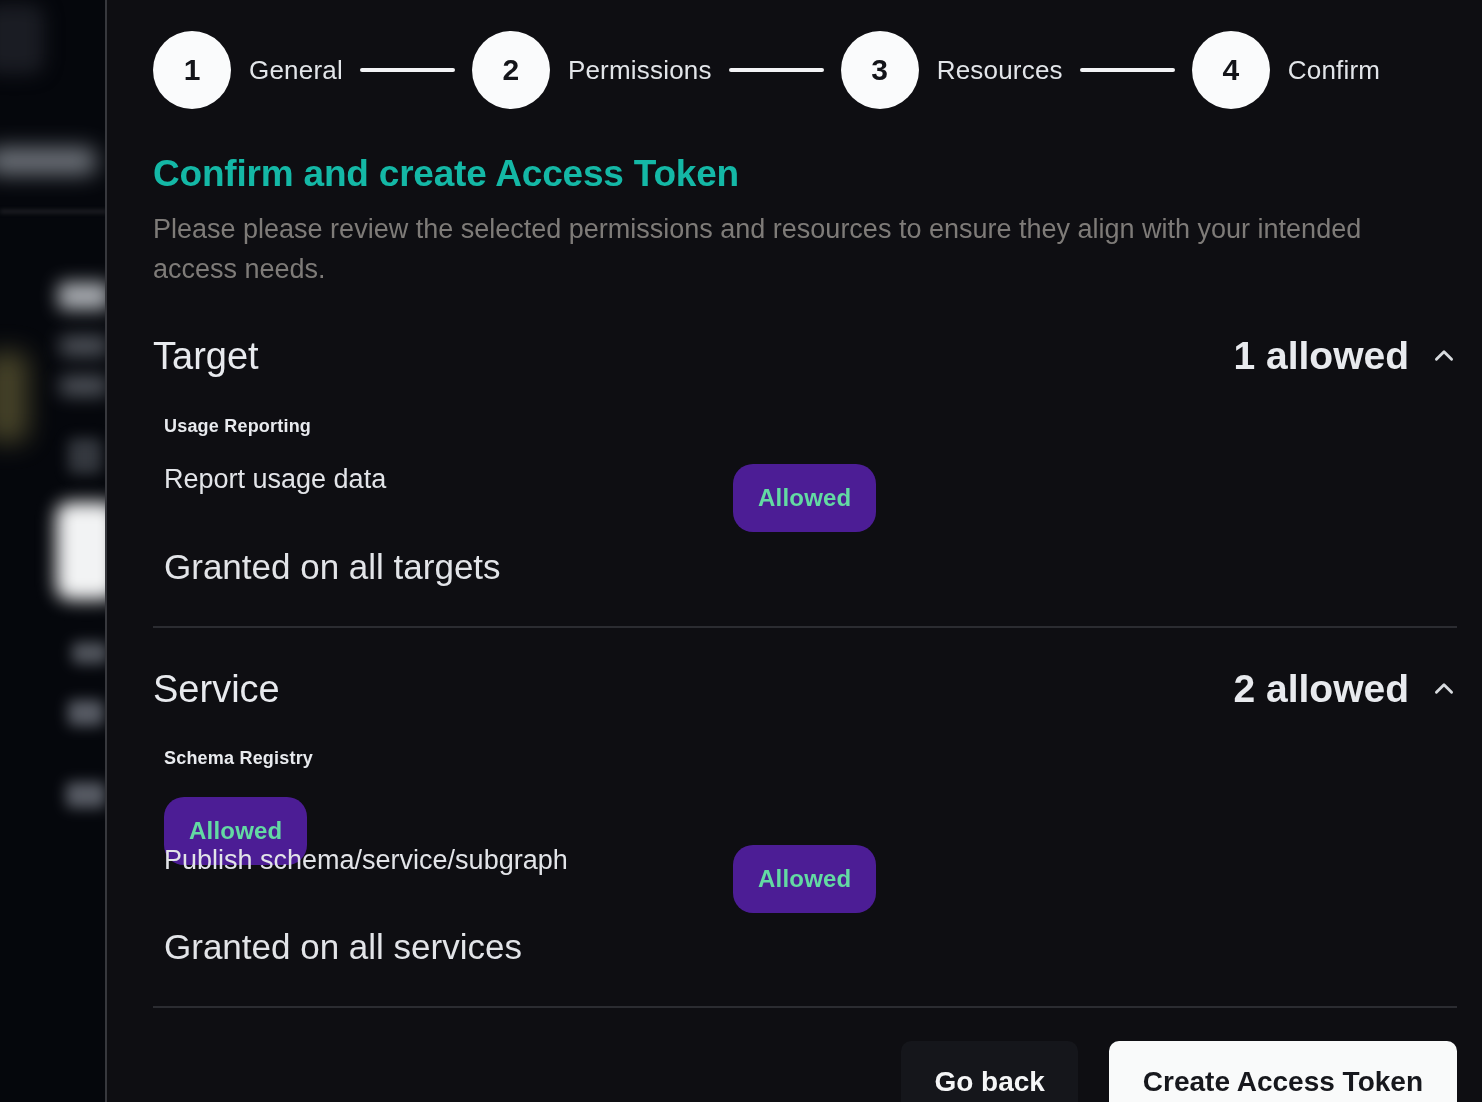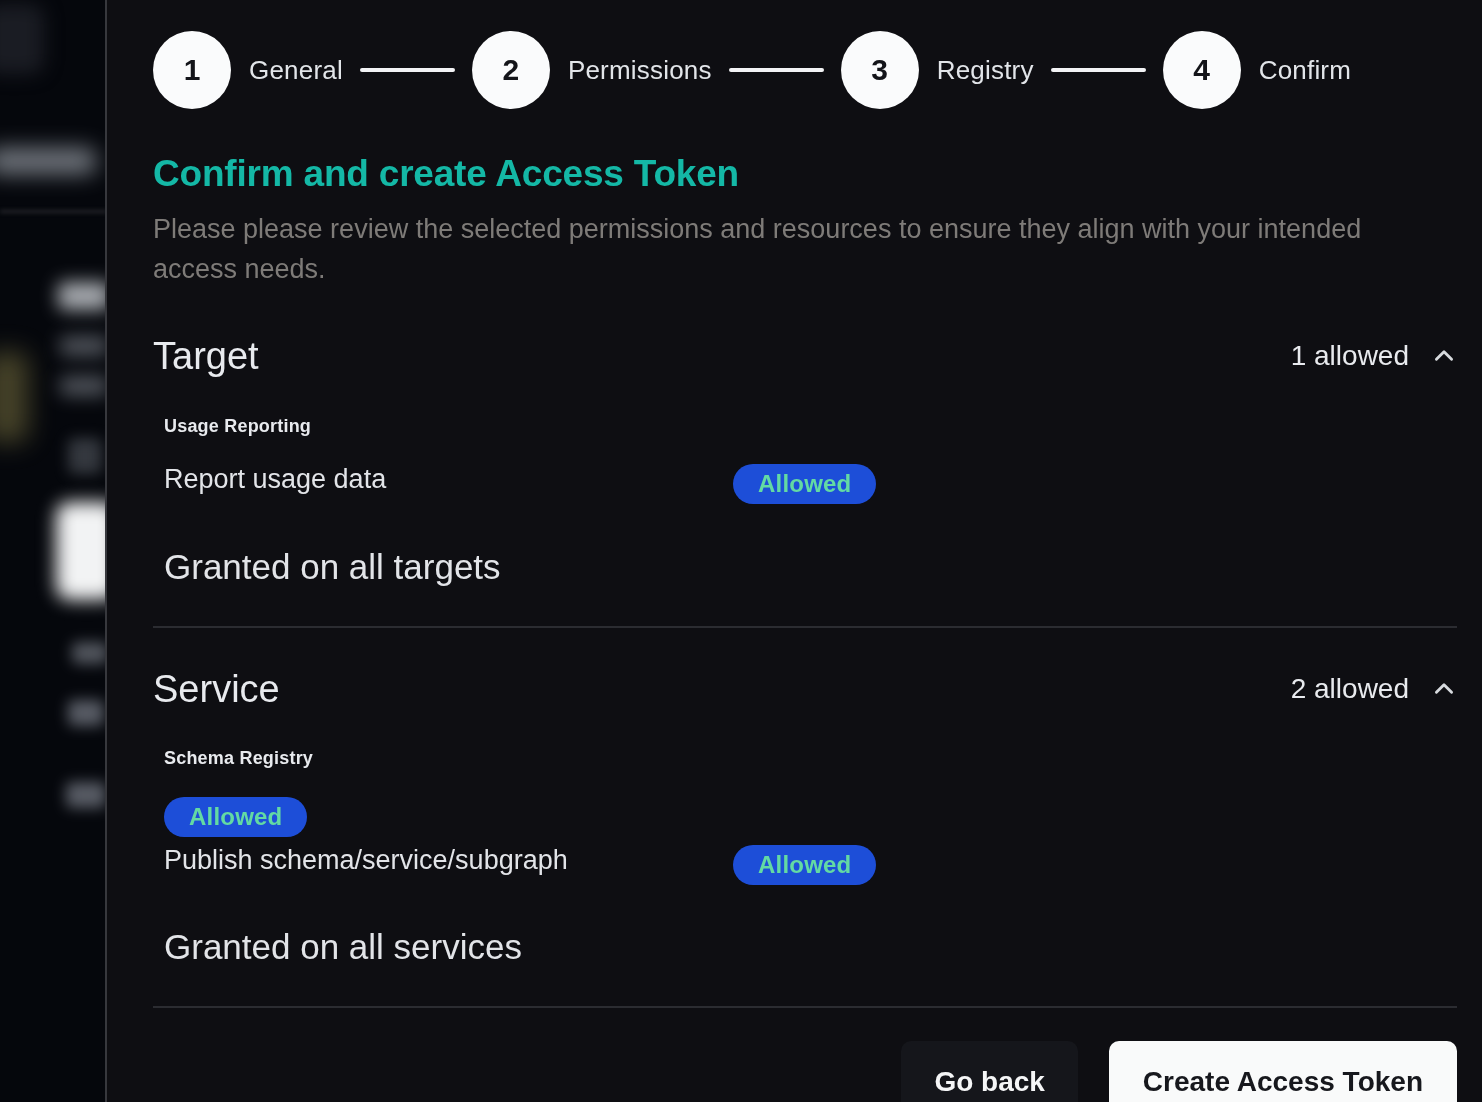--- a/index.html
+++ b/index.html
@@ -45,33 +45,33 @@
 
   
   .title { margin:44px 0 0; font-size:37px; font-weight:800; color:#14b8a6; letter-spacing:-.2px; line-height:42px; }
   .subtitle { margin:14px 0 0; font-size:27px; font-weight:400; color:#7e7b78; line-height:40px; max-width:1252px; }
 
   
   .section-header { display:flex; justify-content:space-between; align-items:center; margin-top:47px; height:40px; }
   .section-header.second { margin-top:41px; }
   .section-title { font-size:38px; color:#e8eaee; font-weight:500; }
   .section-toggle { display:flex; align-items:center; gap:22px; cursor:pointer; background:none; border:none; padding:0; }
-  .allowed-count { font-size:28px; color:#e8eaee; font-weight:400; }
+  .allowed-count { font-size:39px; color:#e8eaee; font-weight:700; }
   .chev { width:26px; height:26px; display:block; }
 
   .group { margin:40px 0 0 11px; }
   .group.second { margin-top:39px; }
   .group-name { font-size:18px; font-weight:700; color:#e8eaee; letter-spacing:.2px; }
   .perm-row { display:flex; margin-top:8px; height:40px; }
   .perm-row.first { margin-top:27px; }
   .perm-row.first-svc { margin-top:28px; }
   .perm-label { width:569px; font-size:27px; color:#e2e4e8; }
   .badge {
-    height:40px; padding:0 25px; border-radius:20px;
-    background:#1d4ed8; color:#63daa3;
+    height:52px; padding:8px 25px; border-radius:20px;
+    background:#4c1d95; color:#63daa3;
     font-size:24px; font-weight:700;
     display:inline-flex; align-items:center; letter-spacing:.2px;
   }
   .granted { margin:43px 0 0 11px; font-size:35px; color:#e2e4e8; }
   .granted.svc { margin-top:42px; }
   .divider { border:none; border-top:2px solid #2b2c31; margin:39px 0 0; }
   .divider.first { margin-top:39px; }
 
   
   .footer { display:flex; justify-content:flex-end; align-items:center; gap:31px; margin-top:33px; }
@@ -107,21 +107,21 @@
         <div class="step-label">General</div>
       </div>
       <div class="step-line"></div>
       <div class="step">
         <div class="step-circle">2</div>
         <div class="step-label">Permissions</div>
       </div>
       <div class="step-line"></div>
       <div class="step">
         <div class="step-circle">3</div>
-        <div class="step-label">Registry</div>
+        <div class="step-label">Resources</div>
       </div>
       <div class="step-line"></div>
       <div class="step">
         <div class="step-circle">4</div>
         <div class="step-label">Confirm</div>
       </div>
     </div>
 
     <h1 class="title">Confirm and create Access Token</h1>
     <p class="subtitle">Please please review the selected permissions and resources to ensure they align with your intended access needs.</p>

